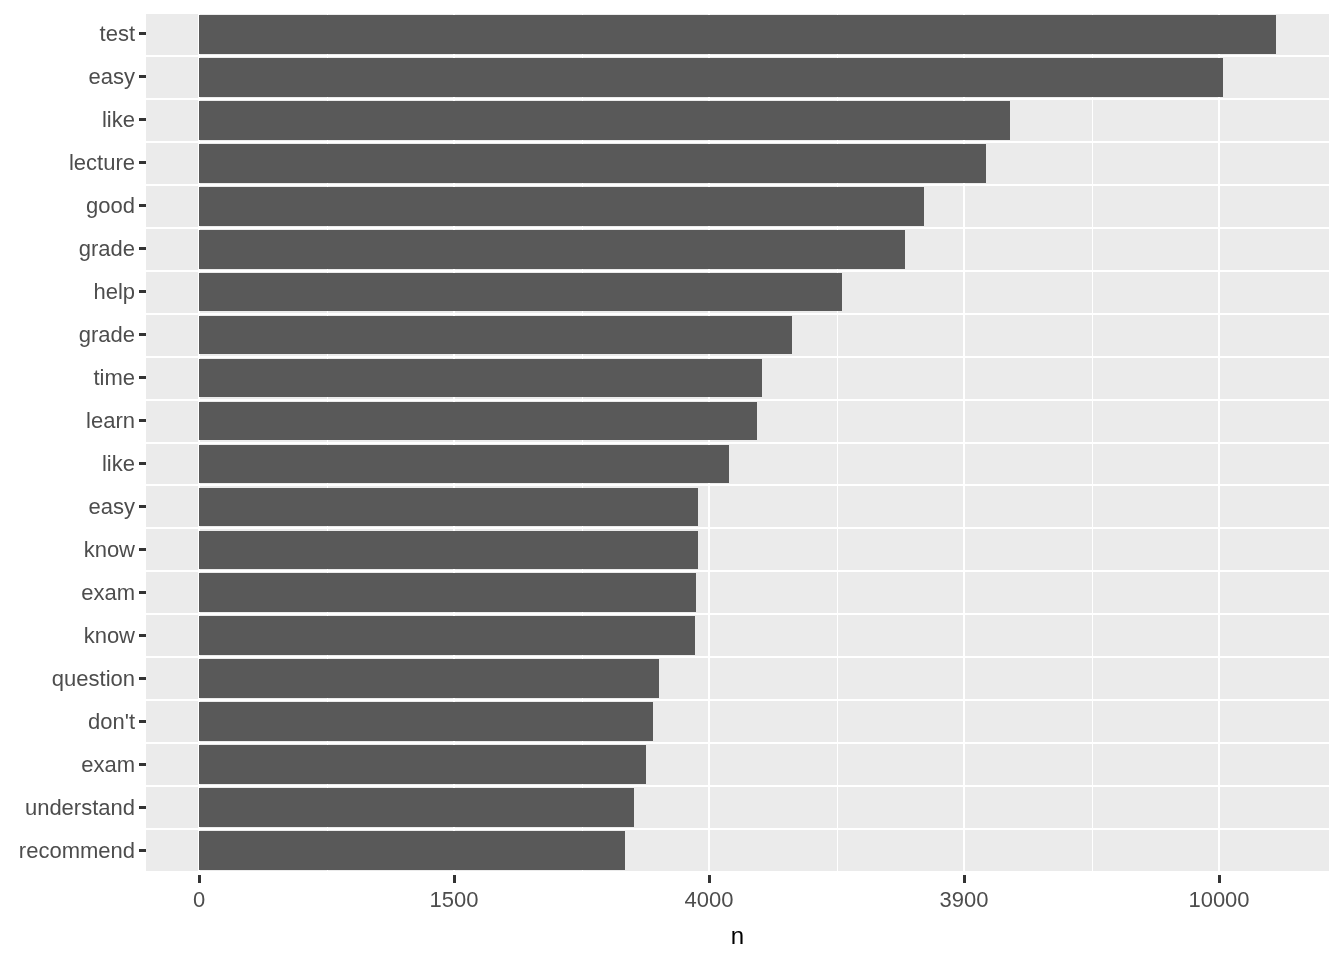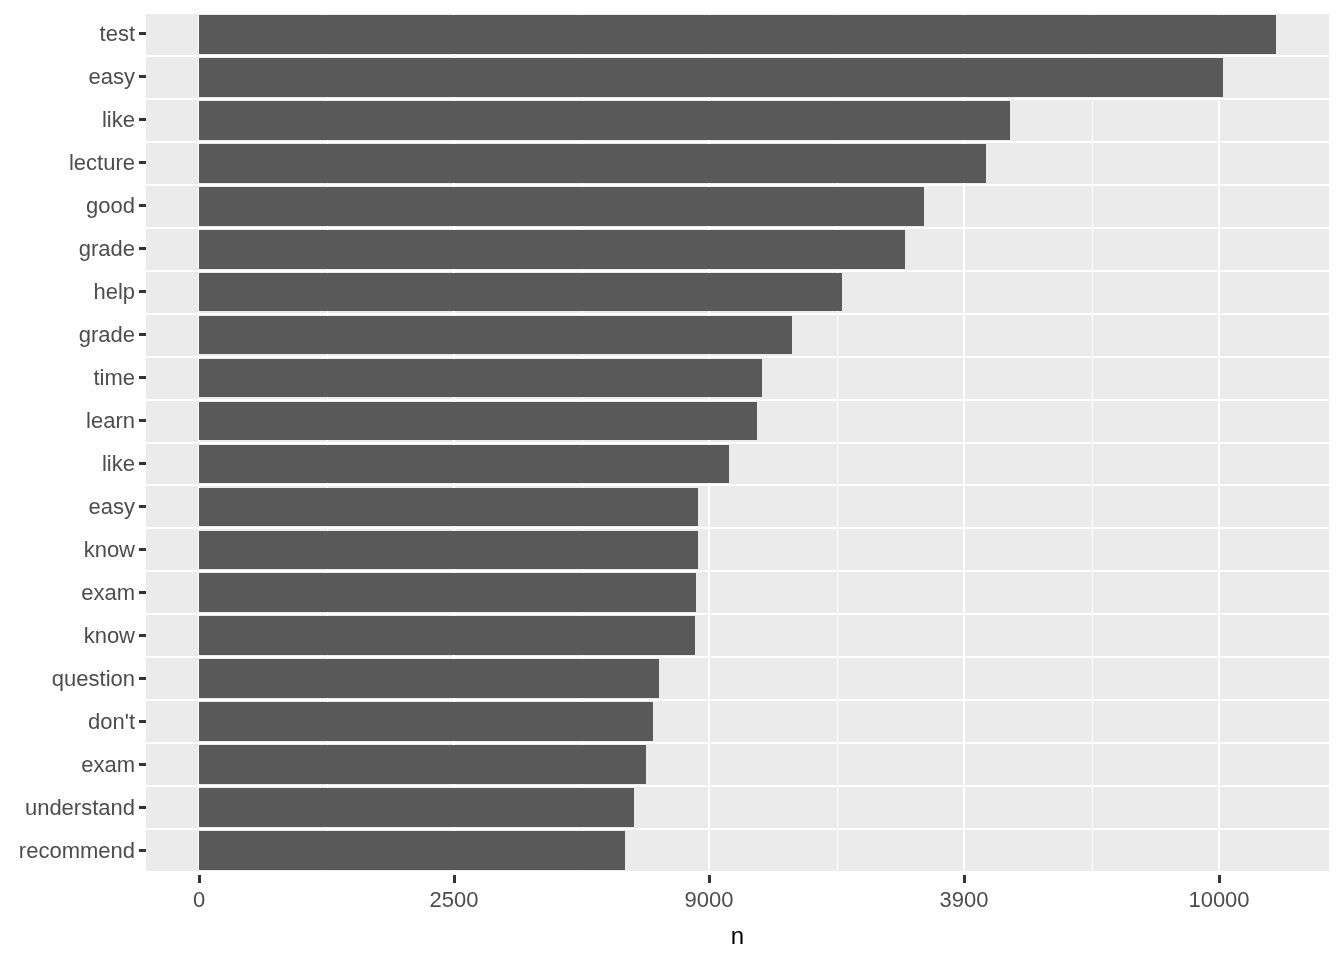--- a/index.html
+++ b/index.html
@@ -283,25 +283,25 @@
     </div>
 
   <div id="x-axis">
     <div id="x-ticks">
         <div class="x-tick-group" style="left: 199px;">
           <span class="x-tick-mark"></span>
           <span class="x-tick-label">0</span>
         </div>
         <div class="x-tick-group" style="left: 454px;">
           <span class="x-tick-mark"></span>
-          <span class="x-tick-label">2500</span>
+          <span class="x-tick-label">1500</span>
         </div>
         <div class="x-tick-group" style="left: 709px;">
           <span class="x-tick-mark"></span>
-          <span class="x-tick-label">9000</span>
+          <span class="x-tick-label">4000</span>
         </div>
         <div class="x-tick-group" style="left: 964px;">
           <span class="x-tick-mark"></span>
           <span class="x-tick-label">3900</span>
         </div>
         <div class="x-tick-group" style="left: 1219px;">
           <span class="x-tick-mark"></span>
           <span class="x-tick-label">10000</span>
         </div>
       </div>

